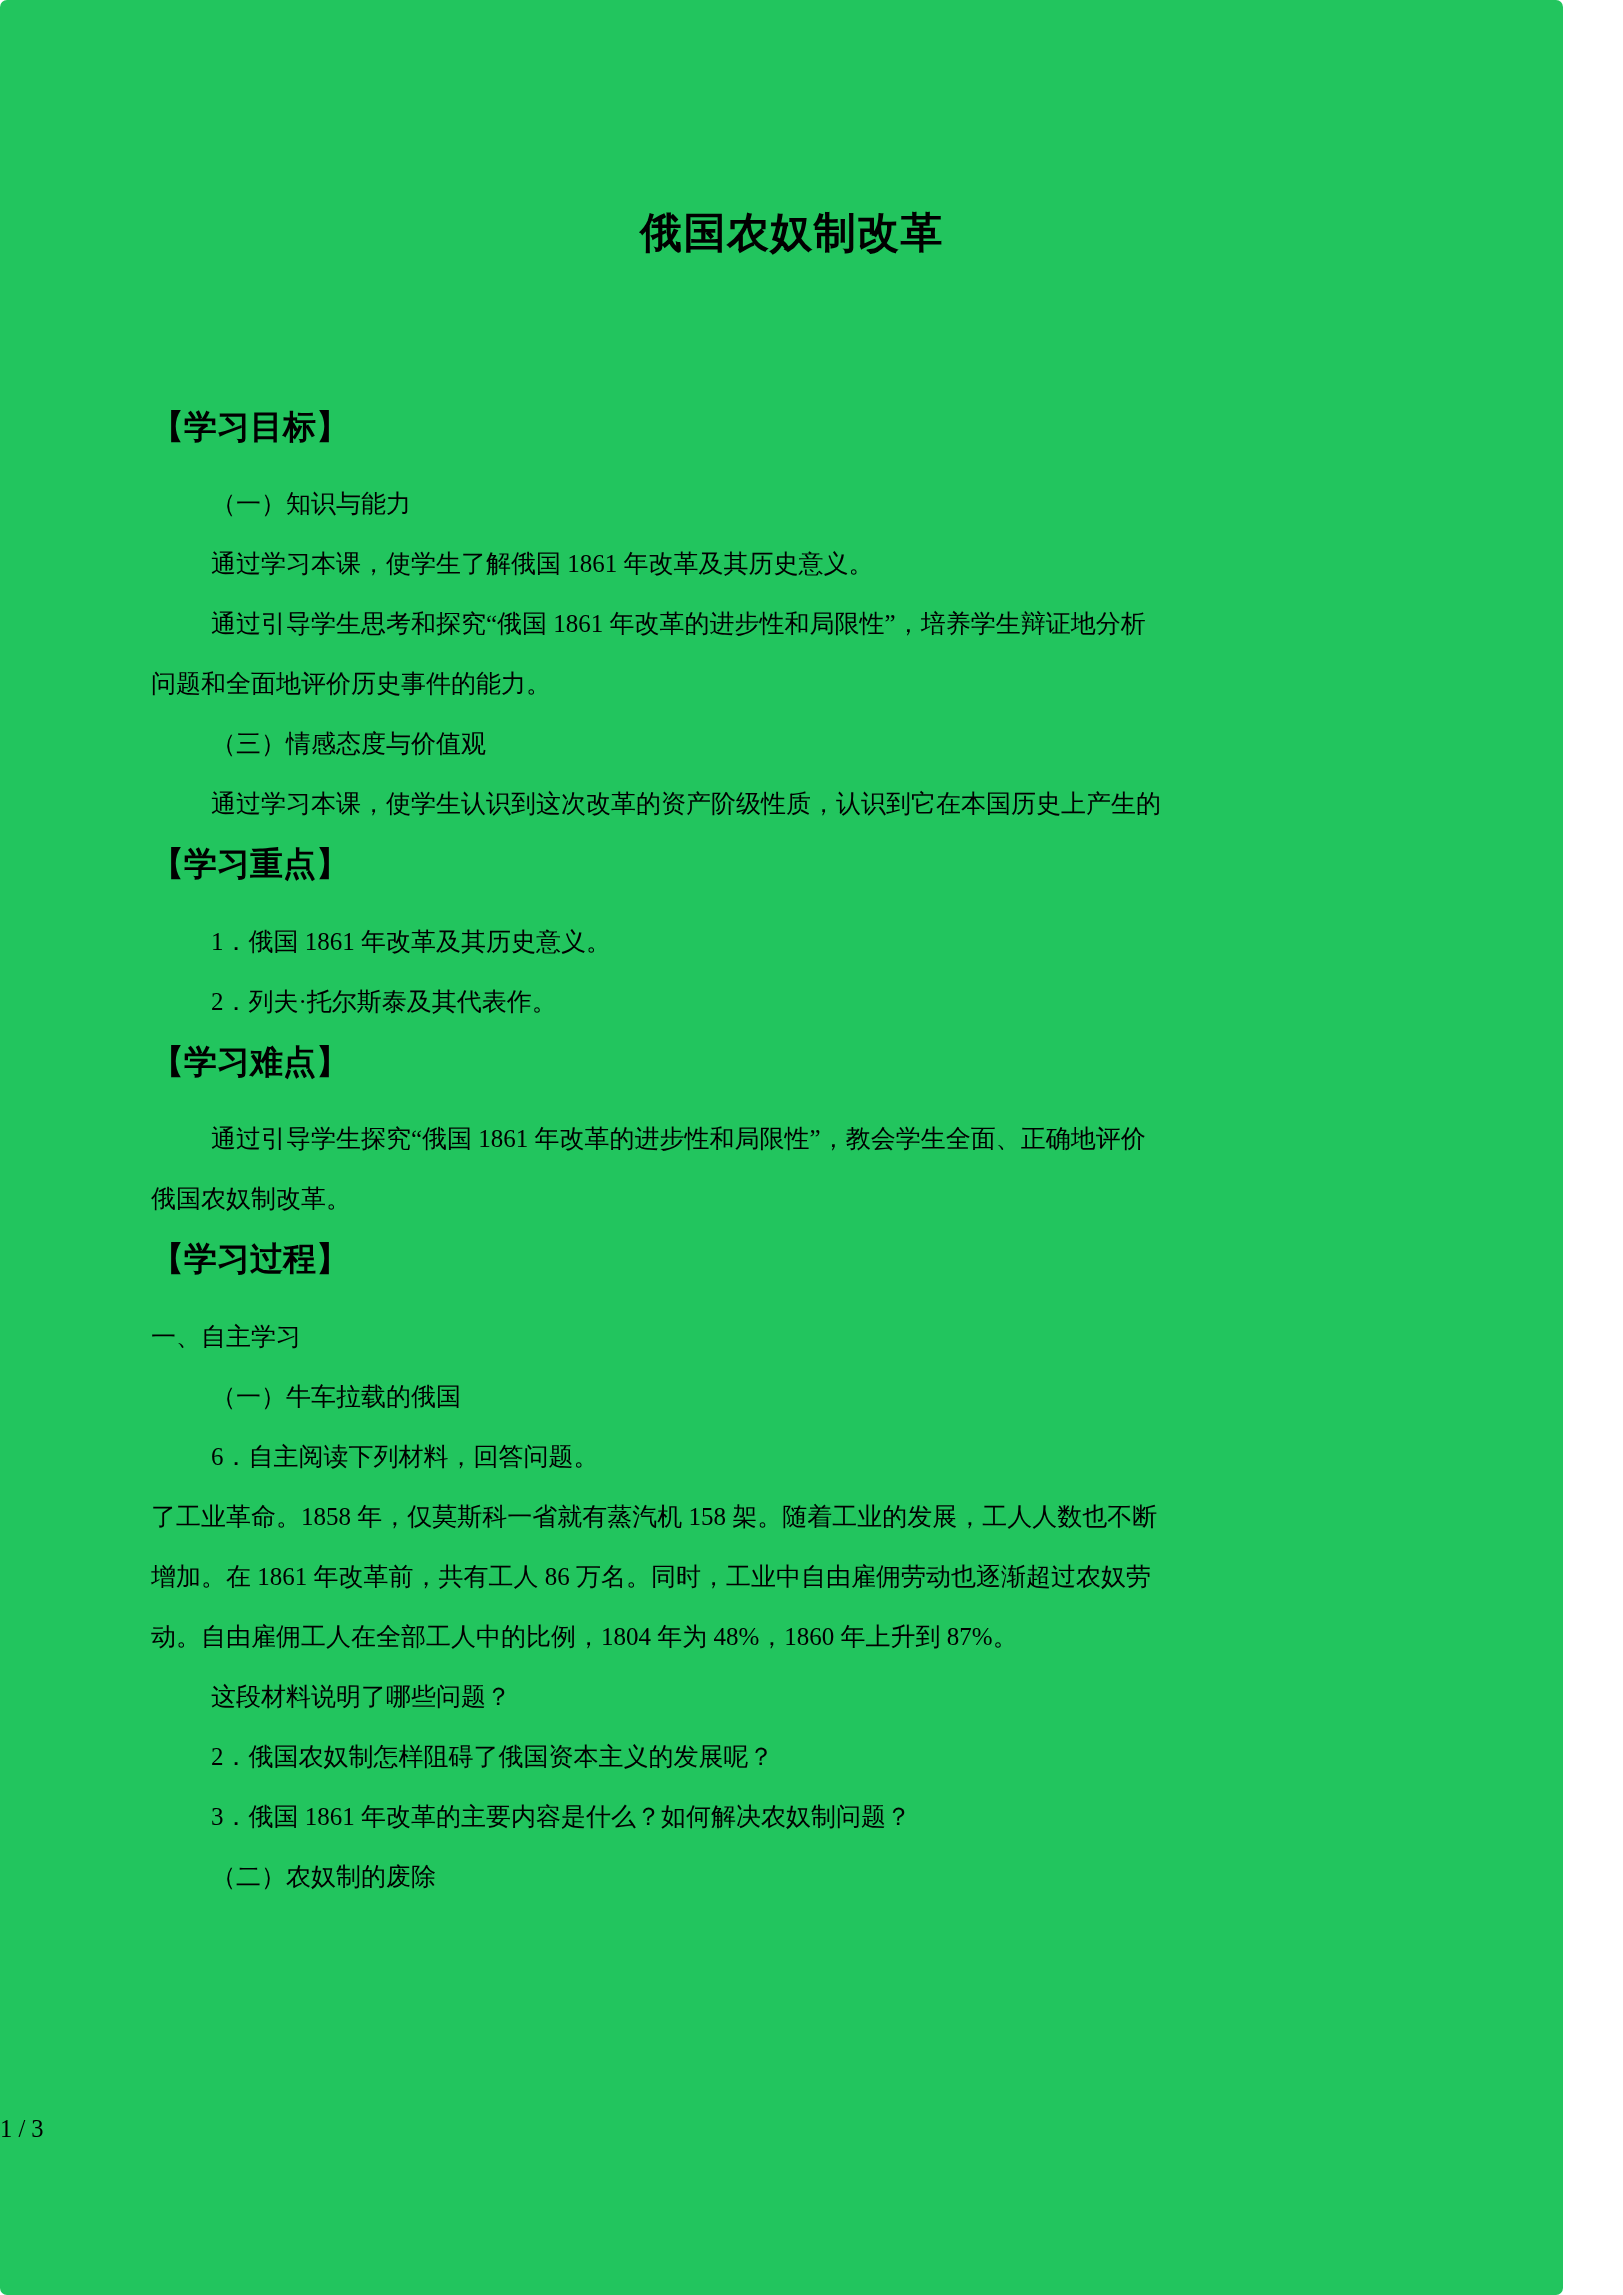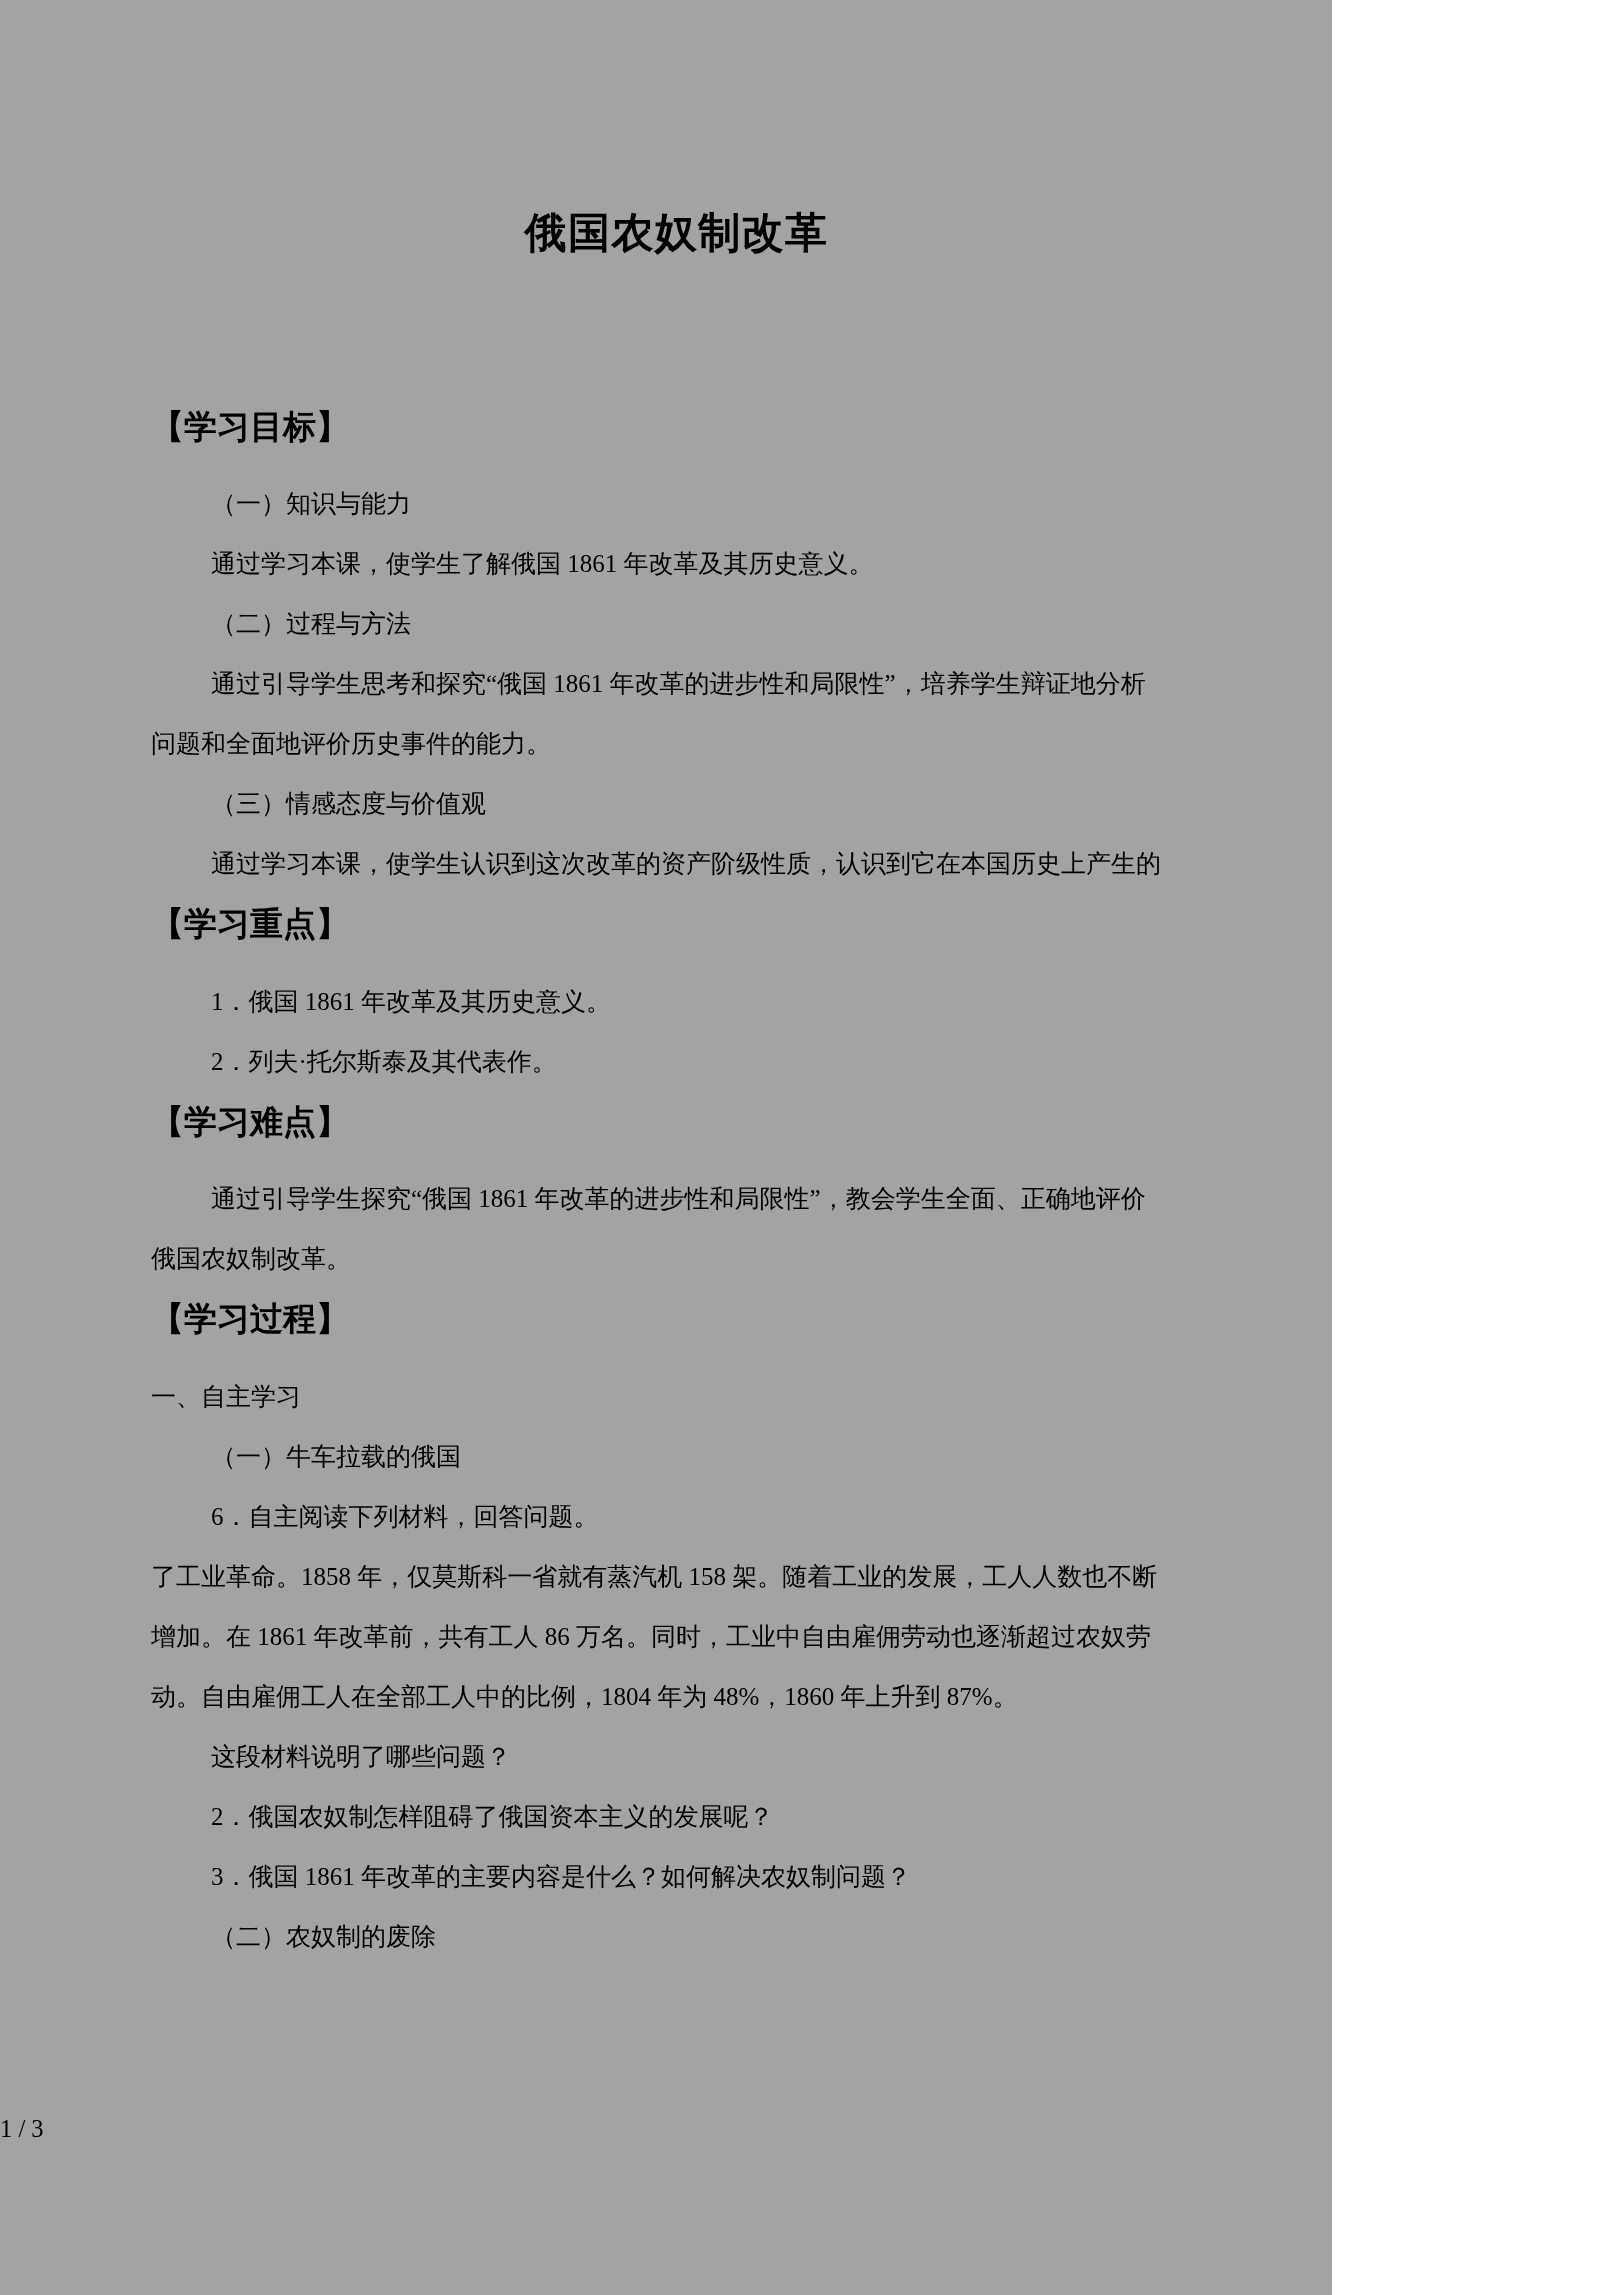--- a/index.html
+++ b/index.html
@@ -2,26 +2,27 @@
 <html style="font-size:11px"><head>
 <meta charset="utf-8">
 <style>
   html, body {
     margin: 0;
     padding: 0;
     background: #ffffff;
   }
   .page {
     position: relative;
-    width: 1332px;
+    width: 1563px;
     height: 2295px;
-    background: #a3a3a3;
+    background: #22c55e;
     color: #000000;
     font-family: "Liberation Serif", "DejaVu Serif", serif;
     overflow: hidden;
+    border-radius: 7px;
   }
   .content {
     padding: 0 130px 0 151px;
   }
   .doc-title {
     margin: 0;
     padding-top: 205px;
     font-size: 42px;
     font-weight: bold;
     line-height: 57px;
@@ -64,21 +65,20 @@
 <body>
 
 <div class="page">
   <div class="content">
 
     <h1 class="doc-title">俄国农奴制改革</h1>
 
     <div class="h h-first">【学习目标】</div>
     <div class="line indent">（一）知识与能力</div>
     <div class="line indent">通过学习本课，使学生了解俄国 1861 年改革及其历史意义。</div>
-    <div class="line indent">（二）过程与方法</div>
     <div class="line indent">通过引导学生思考和探究“俄国 1861 年改革的进步性和局限性”，培养学生辩证地分析</div>
     <div class="line flush">问题和全面地评价历史事件的能力。</div>
     <div class="line indent">（三）情感态度与价值观</div>
     <div class="line indent">通过学习本课，使学生认识到这次改革的资产阶级性质，认识到它在本国历史上产生的</div>
 
     <div class="h">【学习重点】</div>
     <div class="line indent">1．俄国 1861 年改革及其历史意义。</div>
     <div class="line indent">2．列夫·托尔斯泰及其代表作。</div>
 
     <div class="h">【学习难点】</div>

